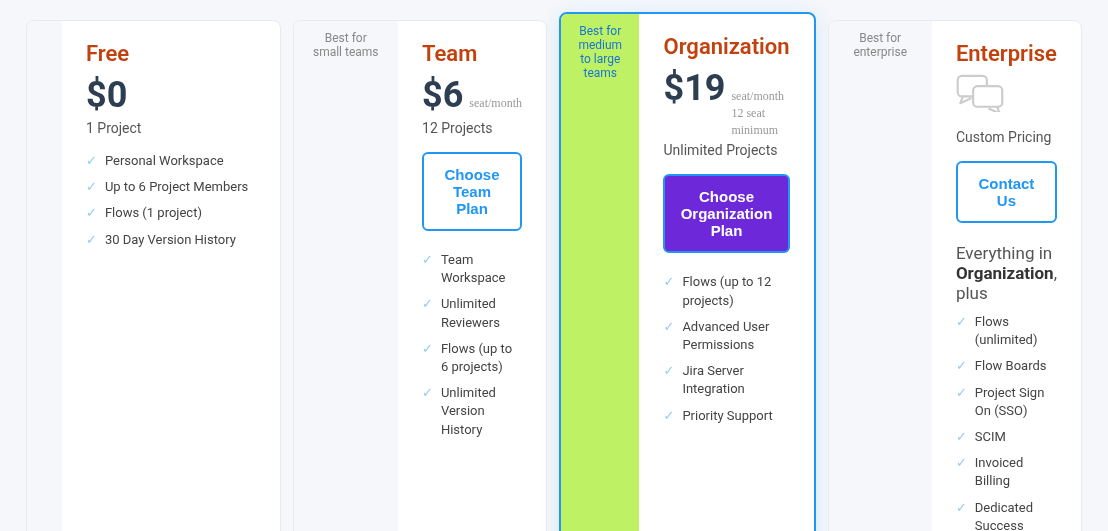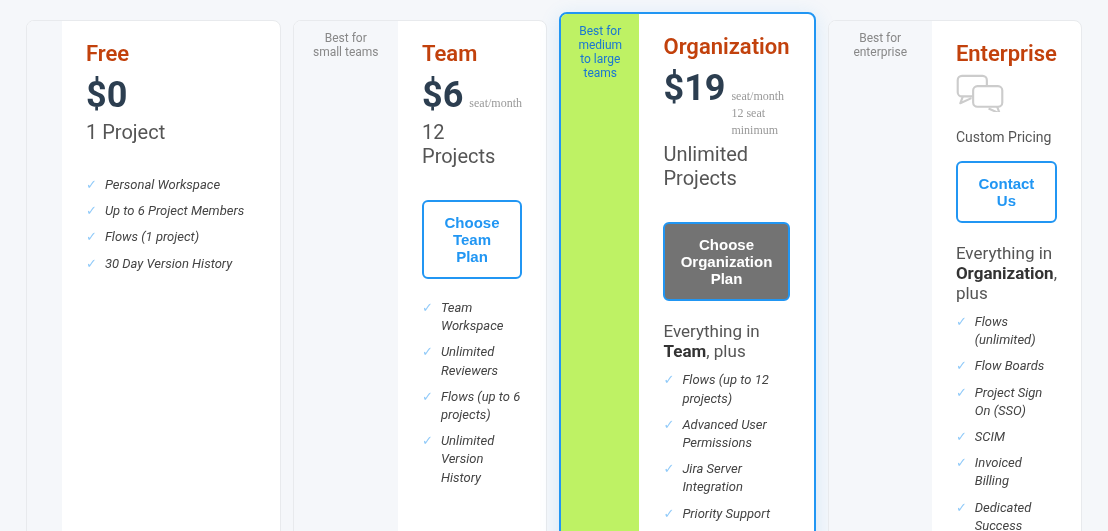--- a/index.html
+++ b/index.html
@@ -67,23 +67,23 @@
       font-weight: 700;
       color: #2c3e50;
     }
     .price-detail {
       font-size: 12px;
       color: #999;
       line-height: 1.4;
       font-family: Liberation Serif, serif;
     }
     .plan-projects {
-      font-size: 20px;
+      font-size: 14px;
       color: #555;
-      margin-bottom: 32px;
+      margin-bottom: 16px;
     }
     .plan-icon {
       font-size: 36px;
       margin-bottom: 8px;
       color: #aaa;
     }
     .plan-custom {
       font-size: 14px;
       color: #555;
       margin-bottom: 16px;
@@ -97,21 +97,21 @@
       font-weight: 600;
       cursor: pointer;
       text-align: center;
       border: 2px solid #2196f3;
       color: #2196f3;
       background: #fff;
       margin-bottom: 20px;
       transition: background 0.2s, color 0.2s;
     }
     .choose-btn.primary {
-      background: #737373;
+      background: #6d28d9;
       color: #fff;
       border-color: #2196f3;
     }
     .features-intro {
       font-size: 17px;
       color: #555;
       margin-bottom: 10px;
     }
     .features-intro strong {
       font-weight: 700;
@@ -131,21 +131,20 @@
       color: #444;
     }
     .check-icon {
       color: #90caf9;
       font-size: 13px;
       flex-shrink: 0;
       margin-top: 1px;
     }
     .feature-text {
       line-height: 1.4;
-      font-style: italic;
     }
   </style>
 </head>
 <body>
 
 <div class="pricing-container">
 
   <div class="plan-card">
     <div class="plan-badge">&nbsp;</div>
     <div class="plan-body">
@@ -210,23 +209,20 @@
     <div class="plan-badge highlighted-badge">Best for medium to large teams</div>
     <div class="plan-body">
       <div class="plan-name">Organization</div>
       <div class="plan-price">
         <span class="price-amount">$19</span>
         <span class="price-detail" style="white-space:pre-line">seat/month
 12 seat minimum</span>
       </div>
       <div class="plan-projects">Unlimited Projects</div>
       <button class="choose-btn primary">Choose Organization Plan</button>
-      <div class="features-intro">
-        <span>Everything in </span><strong>Team</strong><span>, plus</span>
-      </div>
       <ul class="feature-list">
         <li class="feature-item">
           <span class="check-icon">✓</span>
           <span class="feature-text">Flows (up to 12 projects)</span>
         </li>
         <li class="feature-item">
           <span class="check-icon">✓</span>
           <span class="feature-text">Advanced User Permissions</span>
         </li>
         <li class="feature-item">

